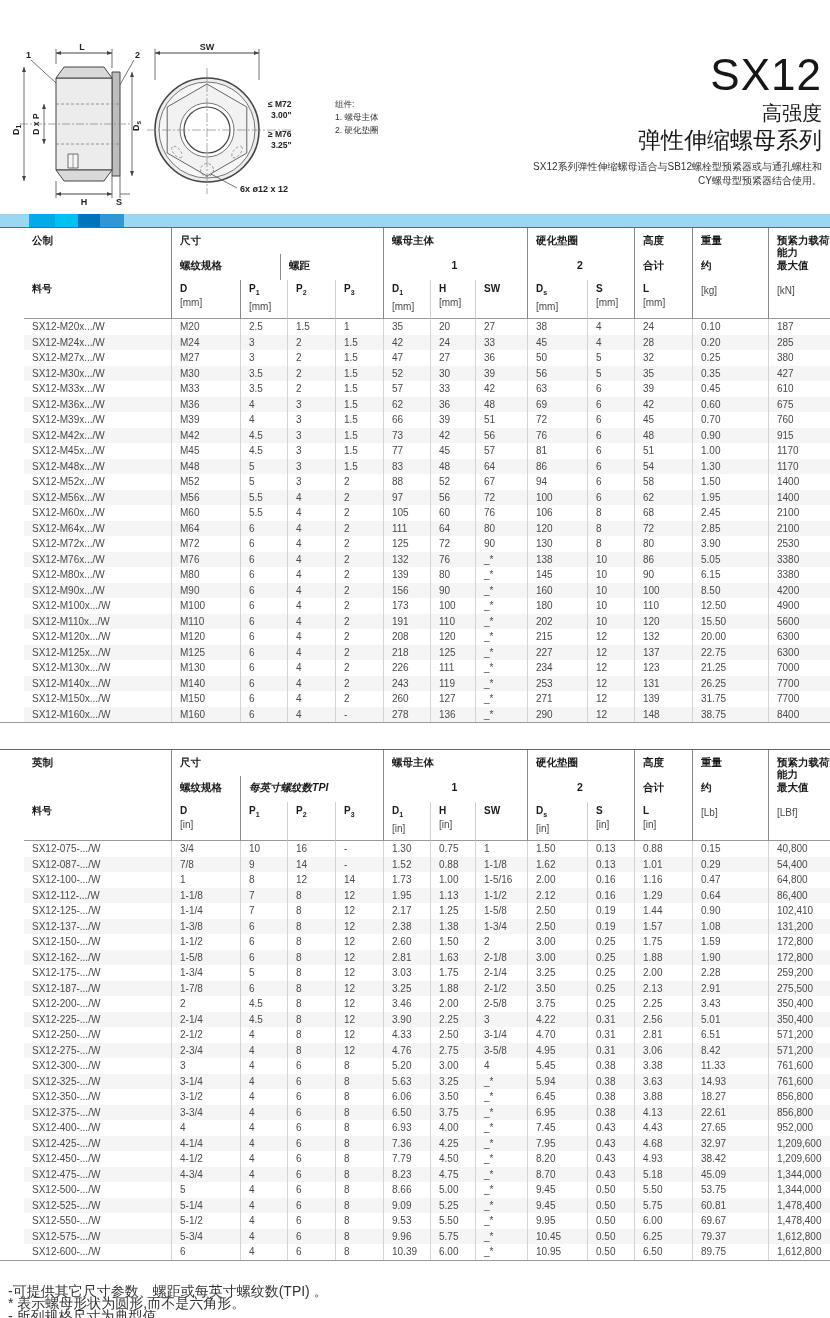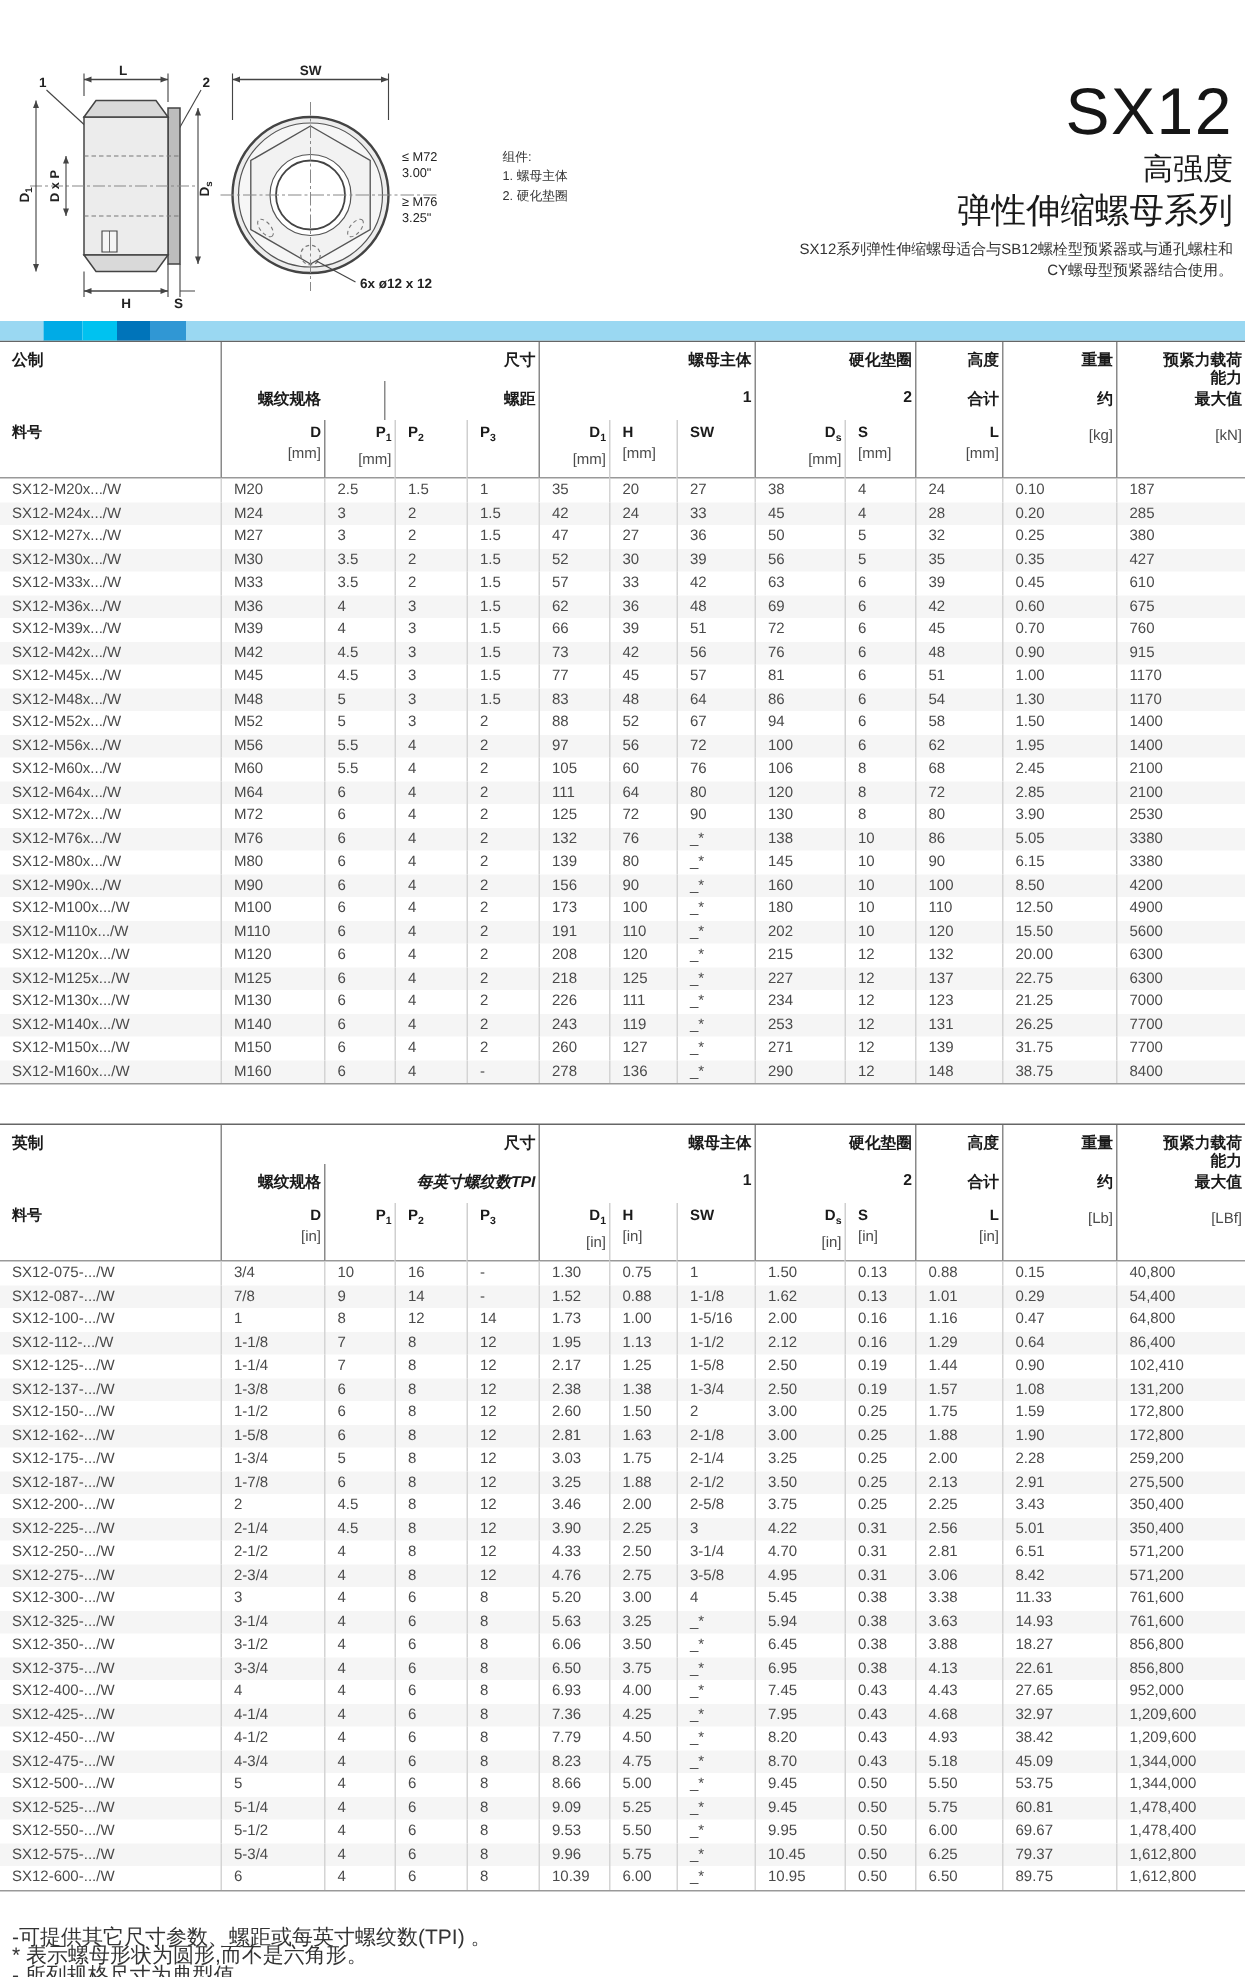--- a/index.html
+++ b/index.html
@@ -9,42 +9,43 @@
     position:relative; overflow:hidden;
   }
   
   .hdr { position:relative; width:830px; height:214px; }
   .titleblock { position:absolute; right:8px; top:52px; text-align:right; }
   .t-main  { font-size:44px; font-weight:300; line-height:46px; letter-spacing:1px; color:#161616;}
   .t-sub1  { font-size:20px; font-weight:400; line-height:26px; margin-top:2px; }
   .t-sub2  { font-size:23px; font-weight:400; line-height:29px; }
   .t-desc  { font-size:10px; line-height:14px; color:#333; margin-top:5px; }
   .svgwrap { position:absolute; }
-  .sizenote { position:absolute; left:268px; top:99px; font-size:8.5px; font-weight:normal; line-height:11px; color:#222;}
+  .sizenote { position:absolute; left:268px; top:99px; font-size:8.5px; font-weight:bold; line-height:11px; color:#222;text-align:right;}
   .sizenote .gap { height:8px; }
   .legend { position:absolute; left:335px; top:98px; font-size:8.5px; line-height:13px; color:#333; }
   svg line, svg path, svg polygon, svg circle, svg rect, svg ellipse { vector-effect:non-scaling-stroke; }
   
   .bluebar { width:830px; height:13px; display:flex; }
   .seg0{width:29px;} .seg1{width:26px;} .seg2{width:23px;} .seg3{width:22px;} .seg4{width:24px;} .seg5{flex:1;}
   
   .tbl {
     display:grid;
     grid-template-columns:147px 69px 47px 48px 48px 47px 45px 52px 60px 47px 58px 76px 86px;
     grid-template-rows:26px 26px 39px;
     grid-auto-rows:15.5px;
     border-top:1px solid #666;
     border-bottom:1px solid #999;
     width:830px;
+    padding-left:24px;
   }
   .ha { font-size:10.5px; font-weight:bold; padding:6px 2px 0 8px; line-height:12px; }
   .hb { font-size:10.5px; font-weight:bold; padding:5px 2px 0 8px; }
   .hc { font-size:10px; padding:3px 2px 0 8px; }
   .ctr { text-align:center; padding-left:0; }
-  .bd  { border-left:1px solid #8a8a8a;text-align:right; }
+  .bd  { border-left:1px solid #8a8a8a; }
   .blt { border-left:1px solid #cfcfcf; }
   .hbot{ border-bottom:1px solid #999; }
   .wrapn { display:inline-block; width:58px; }
   .cl { font-weight:bold; line-height:12px; }
   .cl sub { font-size:7px; }
   .cu { font-weight:normal; color:#4a4a4a; line-height:12px; margin-top:2px;}
   .bc { font-size:10px; line-height:15.5px; padding-left:8px; color:#4a4a4a;
         white-space:nowrap; overflow:hidden; }
   .cbl { border-left:1px solid #d4d4d4; }
   .stripe { background:#f5f5f5; }

